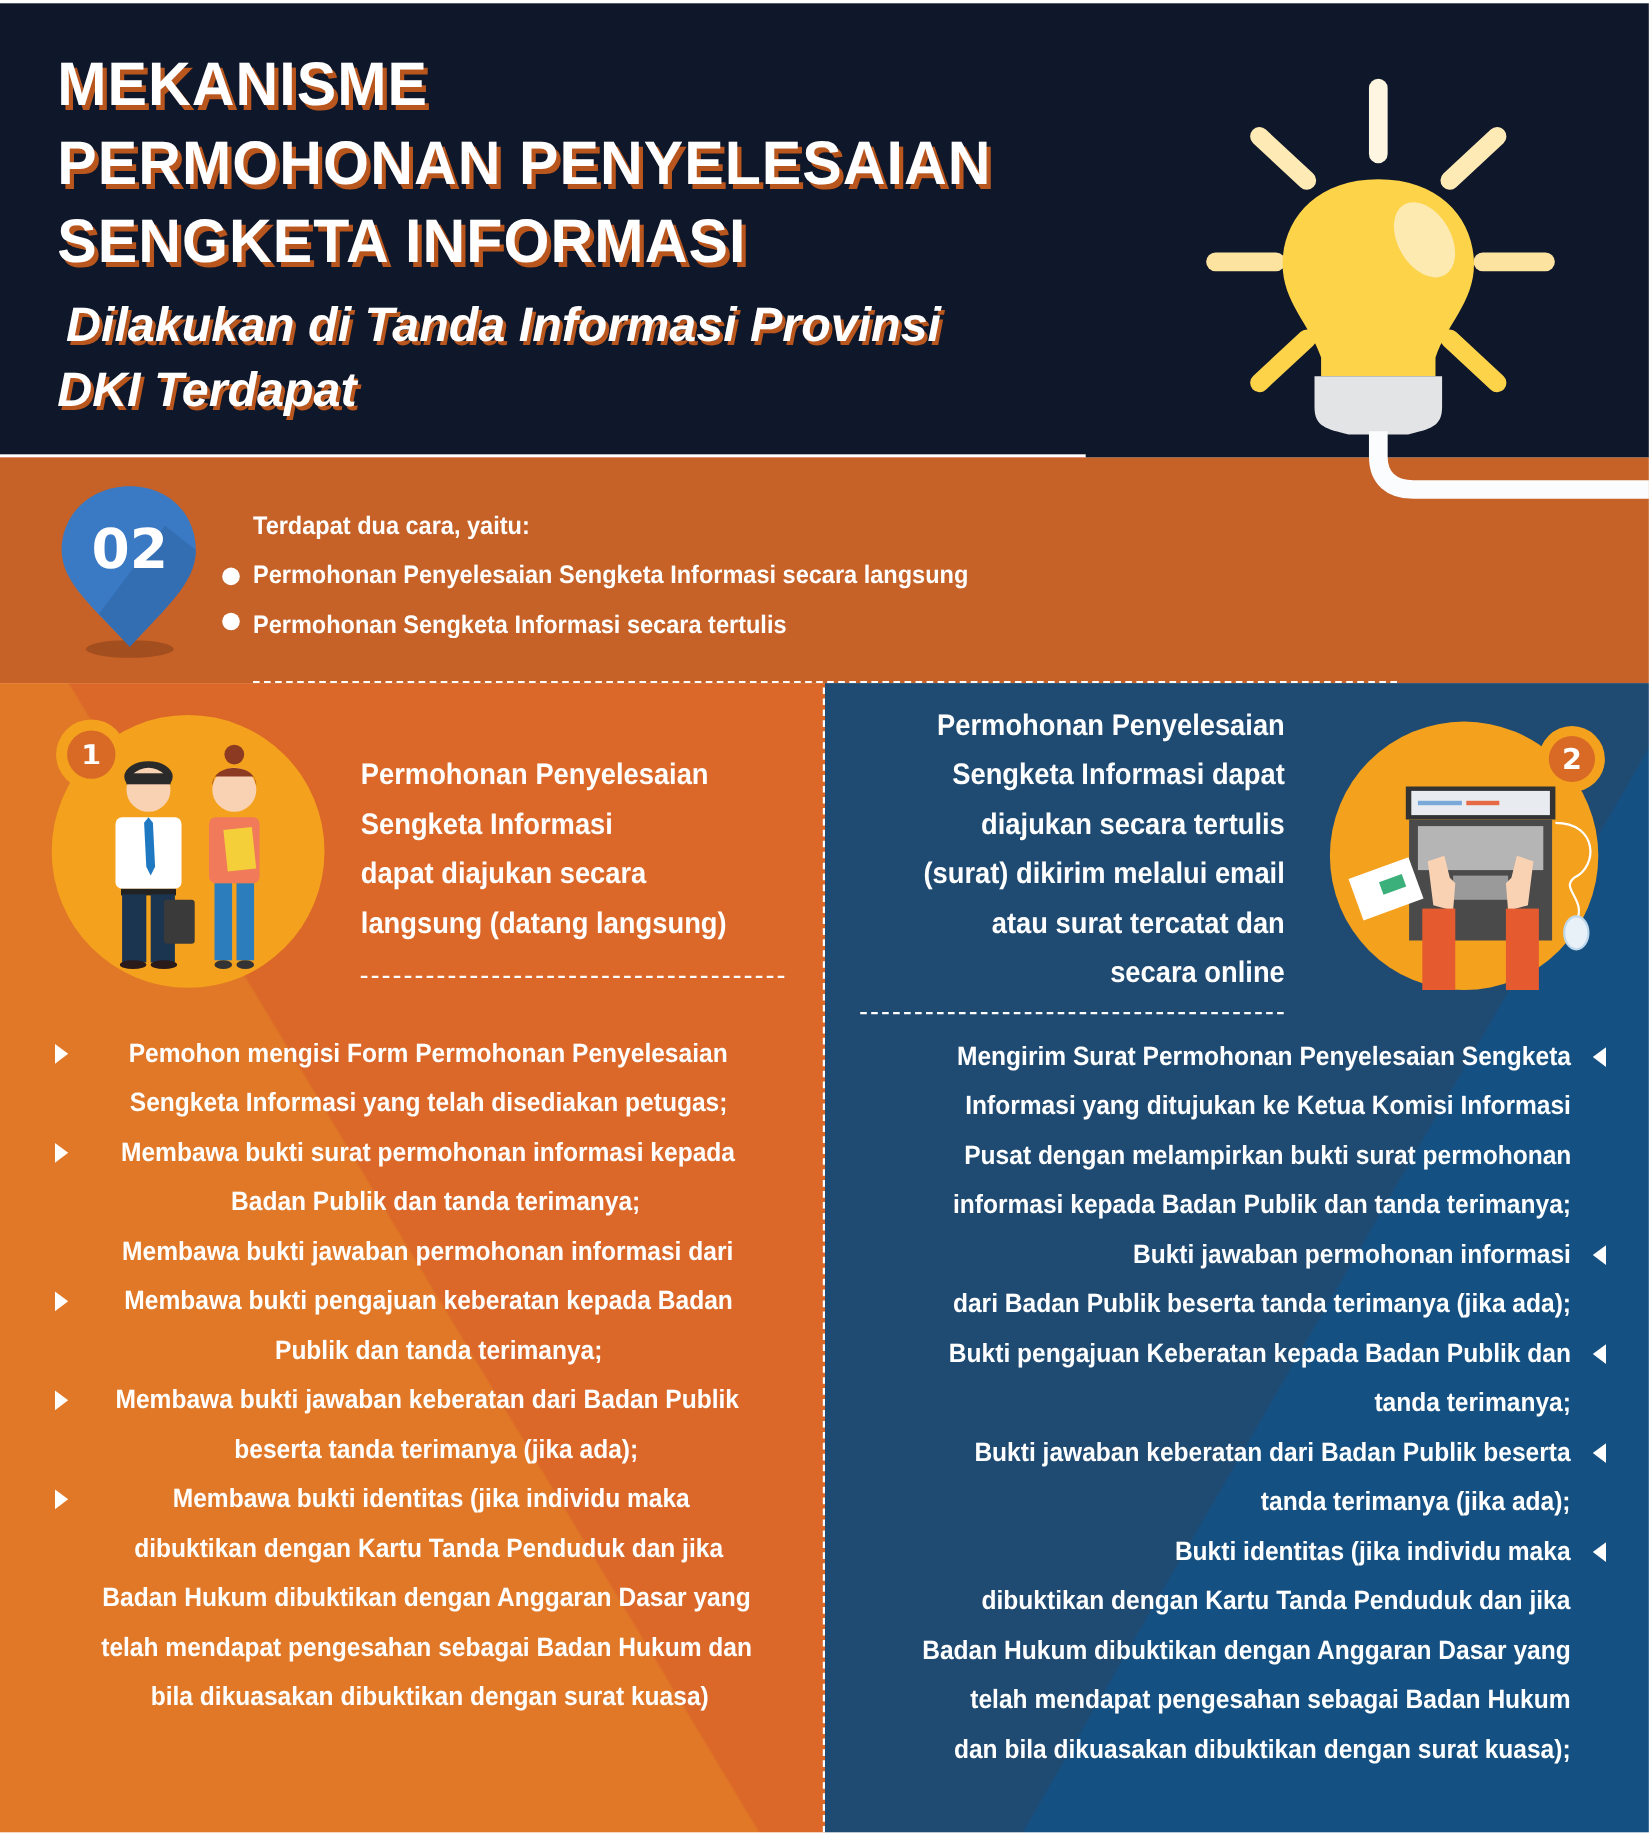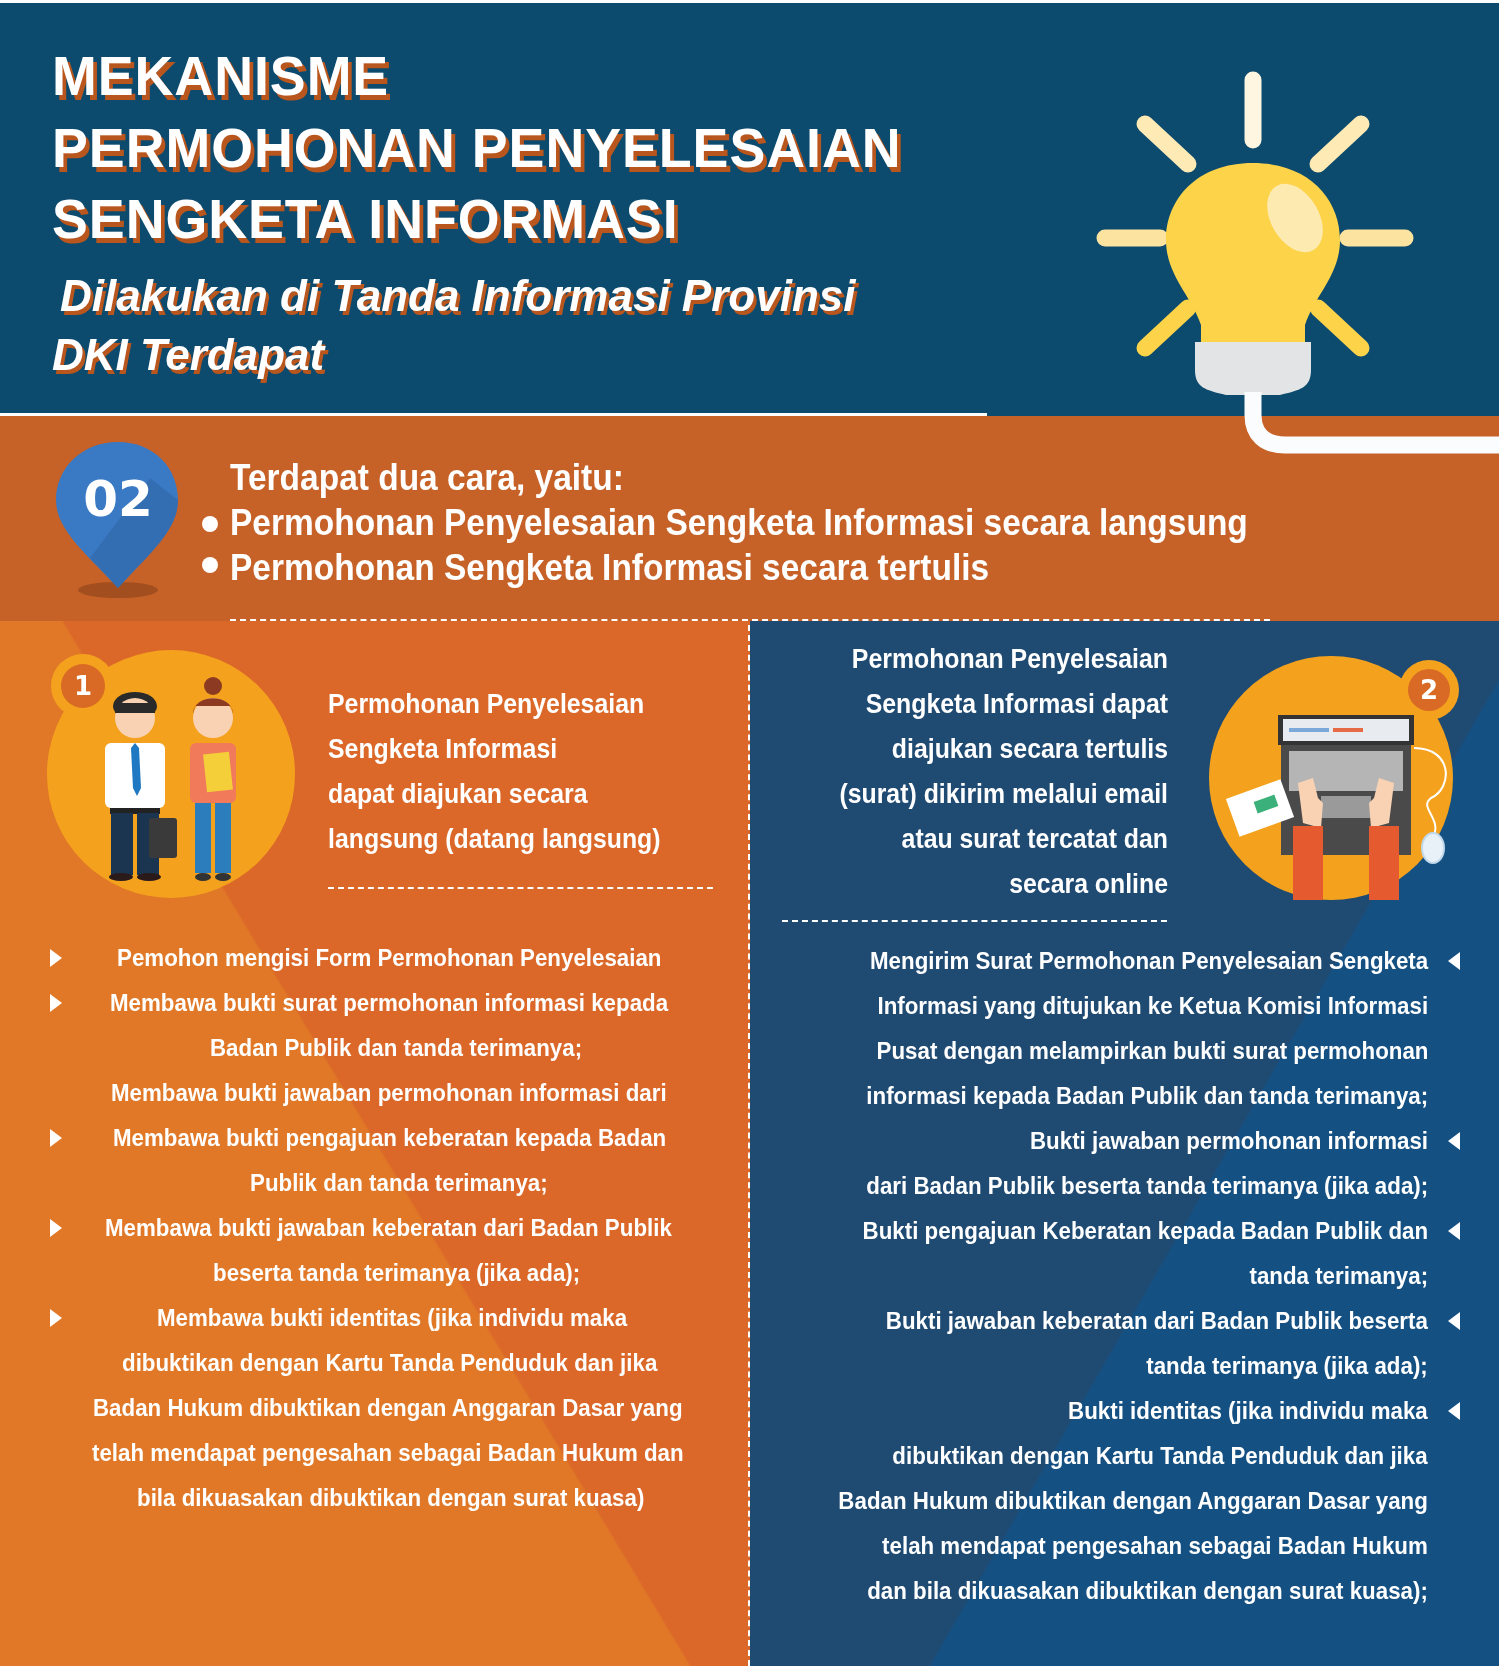--- a/index.html
+++ b/index.html
@@ -4,21 +4,21 @@
 <style>
   * { margin: 0; padding: 0; box-sizing: border-box; }
   html, body { width: 1499px; height: 1666px; overflow: hidden; background: #ffffff; }
   body { font-family: "Liberation Sans", "DejaVu Sans", sans-serif; color: #ffffff; }
 
   .page { position: relative; width: 1499px; height: 1666px; overflow: hidden; }
 
   
   .header {
     position: absolute; left: 0; top: 3px; width: 1499px; height: 413px;
-    background: #0c4a6e;
+    background: #0f172a;
   }
   .title-line {
     position: absolute; left: 52px; font-weight: 700; font-size: 56px;
     letter-spacing: 1px; color: #ffffff; white-space: nowrap;
     text-shadow: 4px 5px 0 #b9561d;
     transform: scaleX(0.96); transform-origin: left center;
   }
   .t1 { top: 40px; }
   .t2 { top: 112px; }
   .t3 { top: 183px; }
@@ -35,21 +35,21 @@
   }
 
   .bulb { position: absolute; left: 1080px; top: 70px; width: 420px; height: 400px; }
 
   
   .band {
     position: absolute; left: 0; top: 416px; width: 1499px; height: 205px;
     background: #c66127;
   }
   .pin { position: absolute; left: 50px; top: 438px; width: 140px; height: 168px; }
-  .band-text { position: absolute; left: 230px; top: 455px; font-weight: 700; font-size: 36px; }
+  .band-text { position: absolute; left: 230px; top: 455px; font-weight: 700; font-size: 23px; }
   .band-line { height: 45px; line-height: 45px; white-space: nowrap; transform: scaleX(0.93); transform-origin: left center; }
   .band-bullet { position: absolute; width: 16px; height: 16px; border-radius: 50%; background: #ffffff; }
   .b1 { left: 202px; top: 516px; }
   .b2 { left: 202px; top: 557px; }
 
   .dash-top {
     position: absolute; left: 230px; top: 619px; width: 1040px; height: 0;
     border-top: 2px dashed #ffffff;
   }
 
@@ -219,20 +219,21 @@
     <div>Sengketa Informasi dapat</div>
     <div>diajukan secara tertulis</div>
     <div>(surat) dikirim melalui email</div>
     <div>atau surat tercatat dan</div>
     <div>secara online</div>
   </div>
   <div class="dash-right"></div>
 
   <div class="list-left" id="list-left">
       <div class="row"><span class="tri-right"></span><span class="txt">Pemohon mengisi Form Permohonan Penyelesaian</span></div>
+      <div class="row"><span class="txt">Sengketa Informasi yang telah disediakan petugas;</span></div>
       <div class="row"><span class="tri-right"></span><span class="txt">Membawa bukti surat permohonan informasi kepada</span></div>
       <div class="row"><span class="txt">Badan Publik dan tanda terimanya;</span></div>
       <div class="row"><span class="txt">Membawa bukti jawaban permohonan informasi dari</span></div>
       <div class="row"><span class="tri-right"></span><span class="txt">Membawa bukti pengajuan keberatan kepada Badan</span></div>
       <div class="row"><span class="txt">Publik dan tanda terimanya;</span></div>
       <div class="row"><span class="tri-right"></span><span class="txt">Membawa bukti jawaban keberatan dari Badan Publik</span></div>
       <div class="row"><span class="txt">beserta tanda terimanya (jika ada);</span></div>
       <div class="row"><span class="tri-right"></span><span class="txt">Membawa bukti identitas (jika individu maka</span></div>
       <div class="row"><span class="txt">dibuktikan dengan Kartu Tanda Penduduk dan jika</span></div>
       <div class="row"><span class="txt">Badan Hukum dibuktikan dengan Anggaran Dasar yang</span></div>

